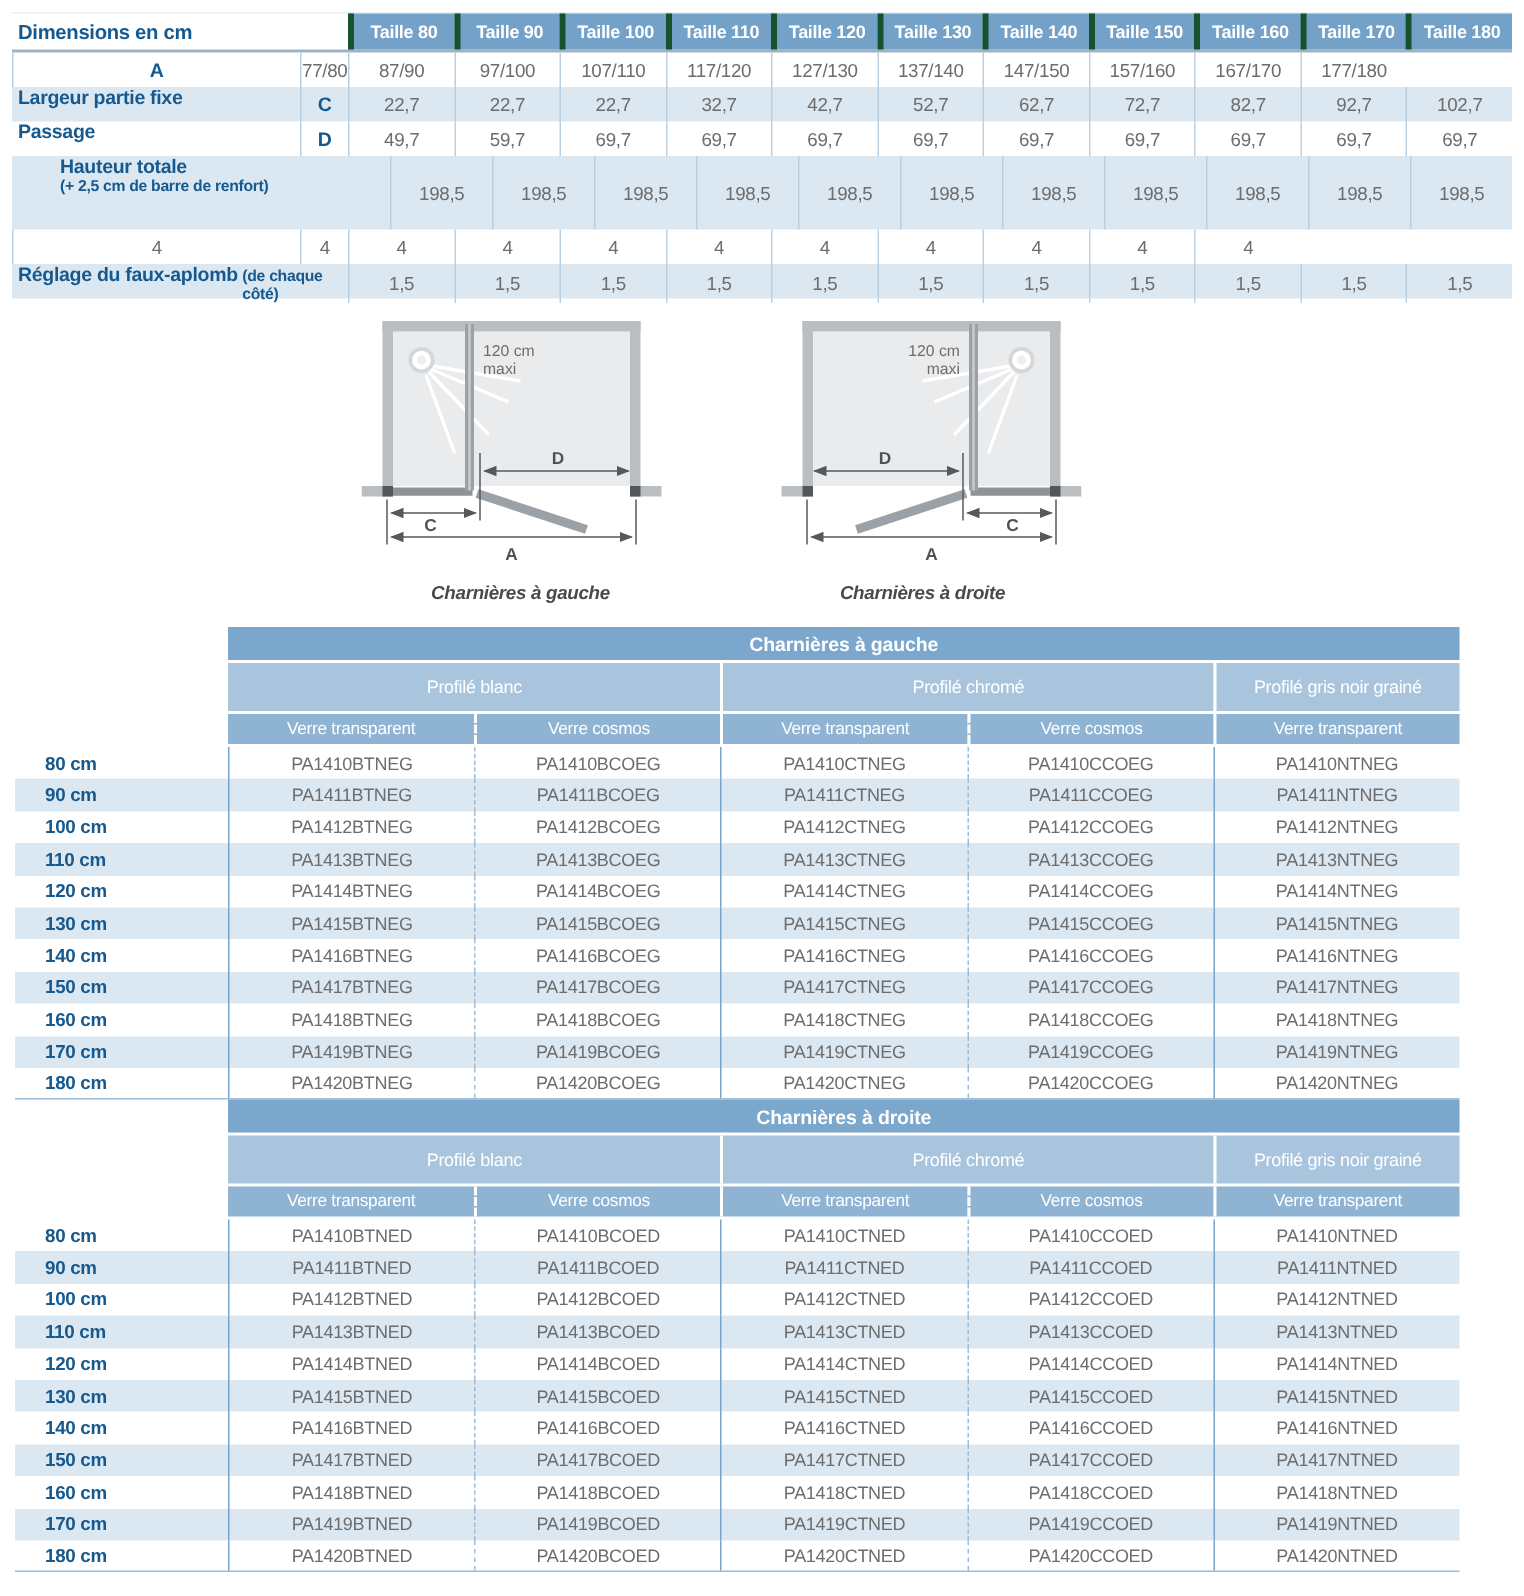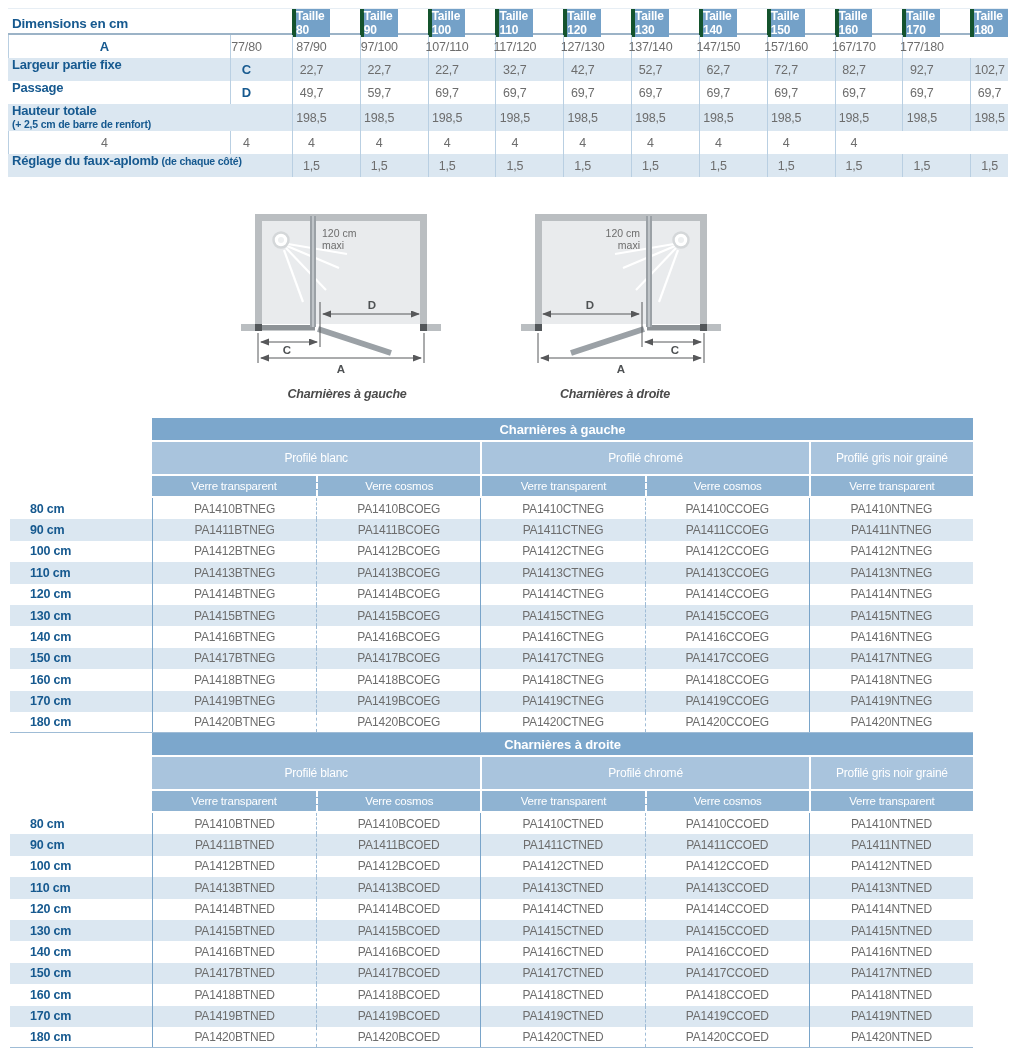--- a/index.html
+++ b/index.html
@@ -14,23 +14,23 @@
     --line-light:#b9cfe2;
     --line-dash:#9fbcd6;
   }
   *{box-sizing:border-box;}
   html,body{margin:0;padding:0;background:#fff;}
   body{font-family:"Liberation Sans", sans-serif;}
   .page{position:relative;width:1016px;height:1064px;background:#fff;overflow:hidden;}
 
   
   .dims-grid{position:absolute;left:8px;top:8px;width:1000px;}
-  .dims-row{display:grid;grid-template-columns:192px 32px repeat(11,1fr);height:23px;gap:30px;}
+  .dims-row{display:grid;grid-template-columns:192px 32px repeat(11,1fr);height:23px;}
   .dims-row.head{height:27px;border-top:1px solid #e7eef4;border-bottom:2px solid #9cb3c7;}
-  .dims-row.tall{height:27px;}
+  .dims-row.tall{height:49px;padding-left:28px;}
   .dims-row.alt{background:var(--row-stripe);}
   .cell{display:flex;align-items:center;justify-content:center;min-width:0;}
   .corner{grid-column:1 / span 2;justify-content:flex-start;padding-left:4px;
           color:var(--text-blue);font-weight:bold;font-size:13.5px;letter-spacing:-0.2px;}
   .dims-th{background:var(--header-blue);color:#fff;font-weight:bold;font-size:12px;
            border-left:4px solid #14532d;letter-spacing:-0.2px;}
   .dims-label{justify-content:flex-start;padding-left:4px;color:var(--text-blue);
               font-weight:bold;font-size:13px;letter-spacing:-0.2px;flex-direction:column;align-items:flex-start;}
   .dims-label .lbl{line-height:14px;white-space:nowrap;}
   .dims-label .sub{font-size:10.5px;line-height:12px;white-space:nowrap;}

